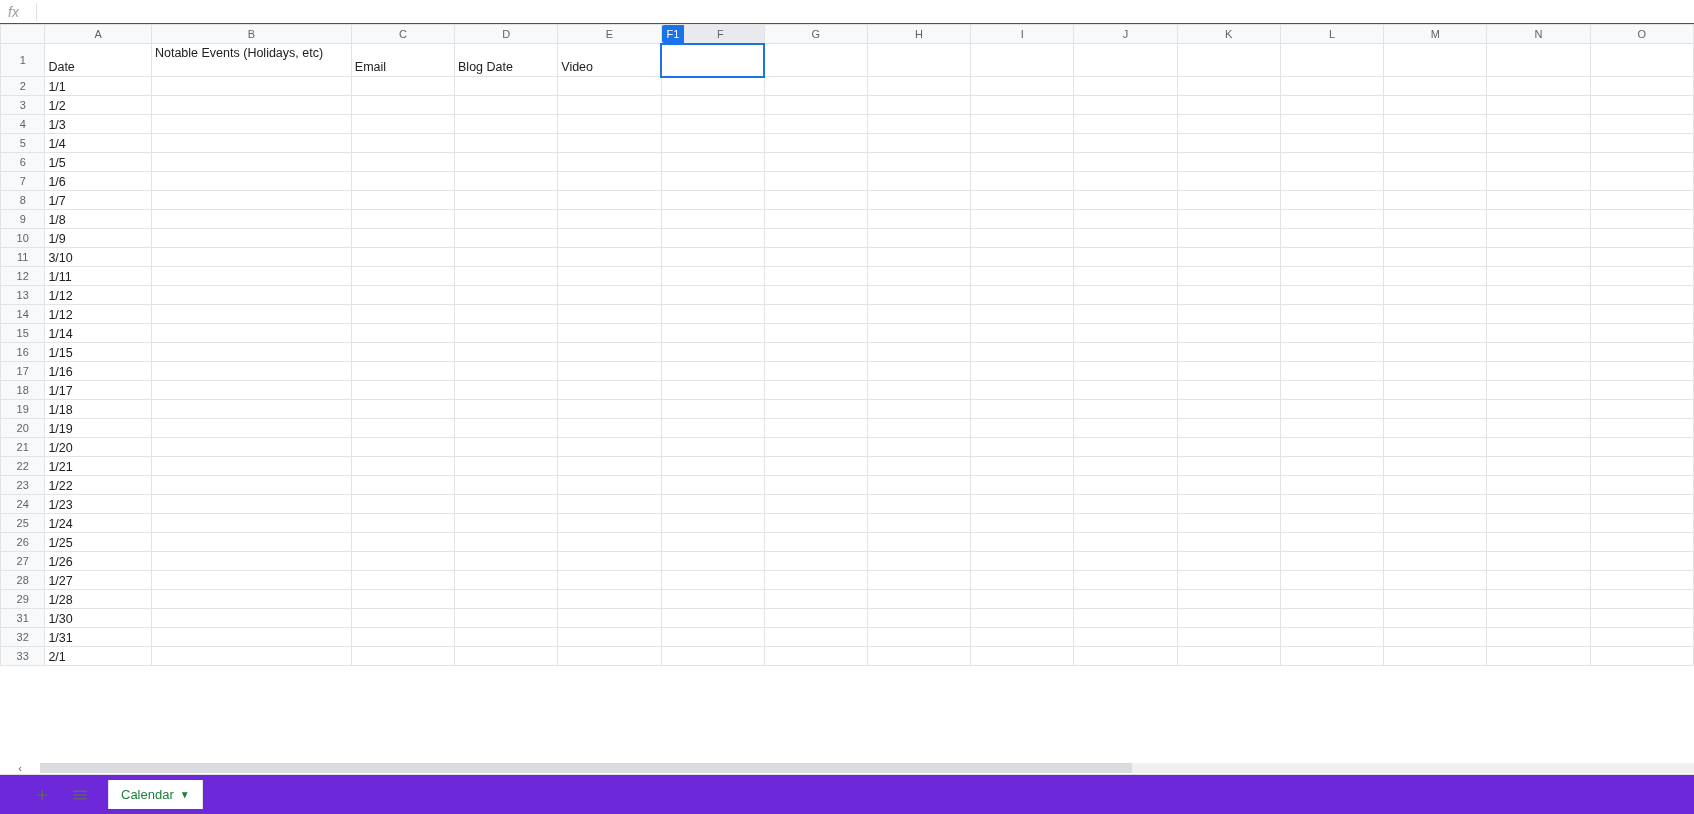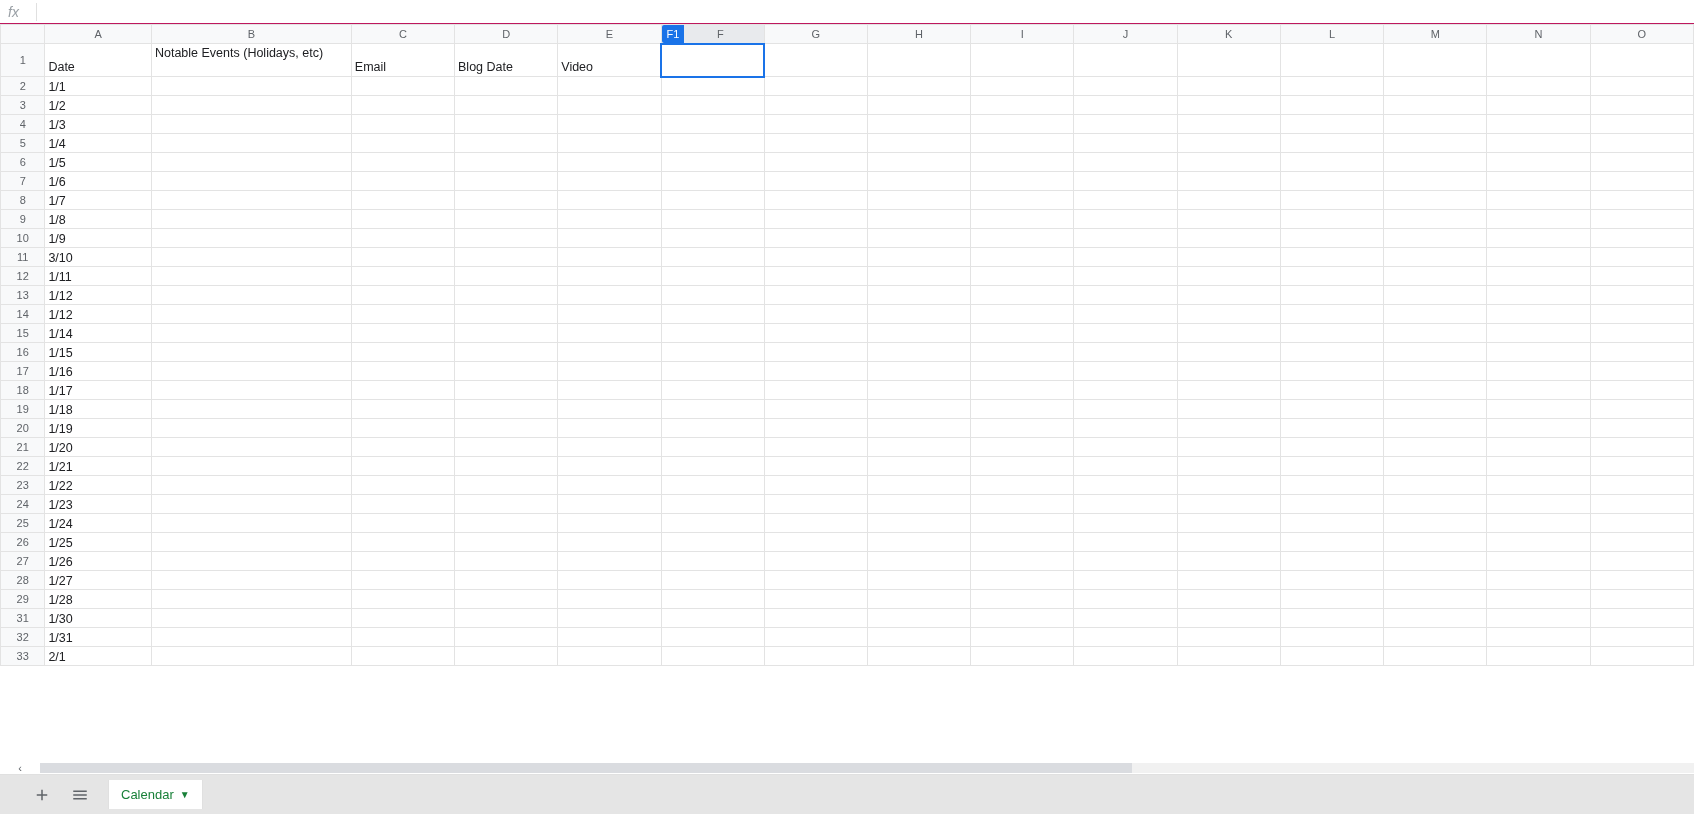--- a/index.html
+++ b/index.html
@@ -144,21 +144,21 @@
   }
 
   
   .tabbar {
     height: 40px;
     display: flex;
     align-items: center;
     border-top: 1px solid #e0e0e0;
     padding-left: 32px;
     gap: 18px;
-    background: #e5e5e5;
+    background: #6d28d9;
   }
   .tab-btn {
     color: #5f6368;
     font-size: 18px;
     cursor: pointer;
     display:flex; align-items:center; justify-content:center;
     width:20px; height:20px;
   }
   .sheet-tab {
     display: flex;

